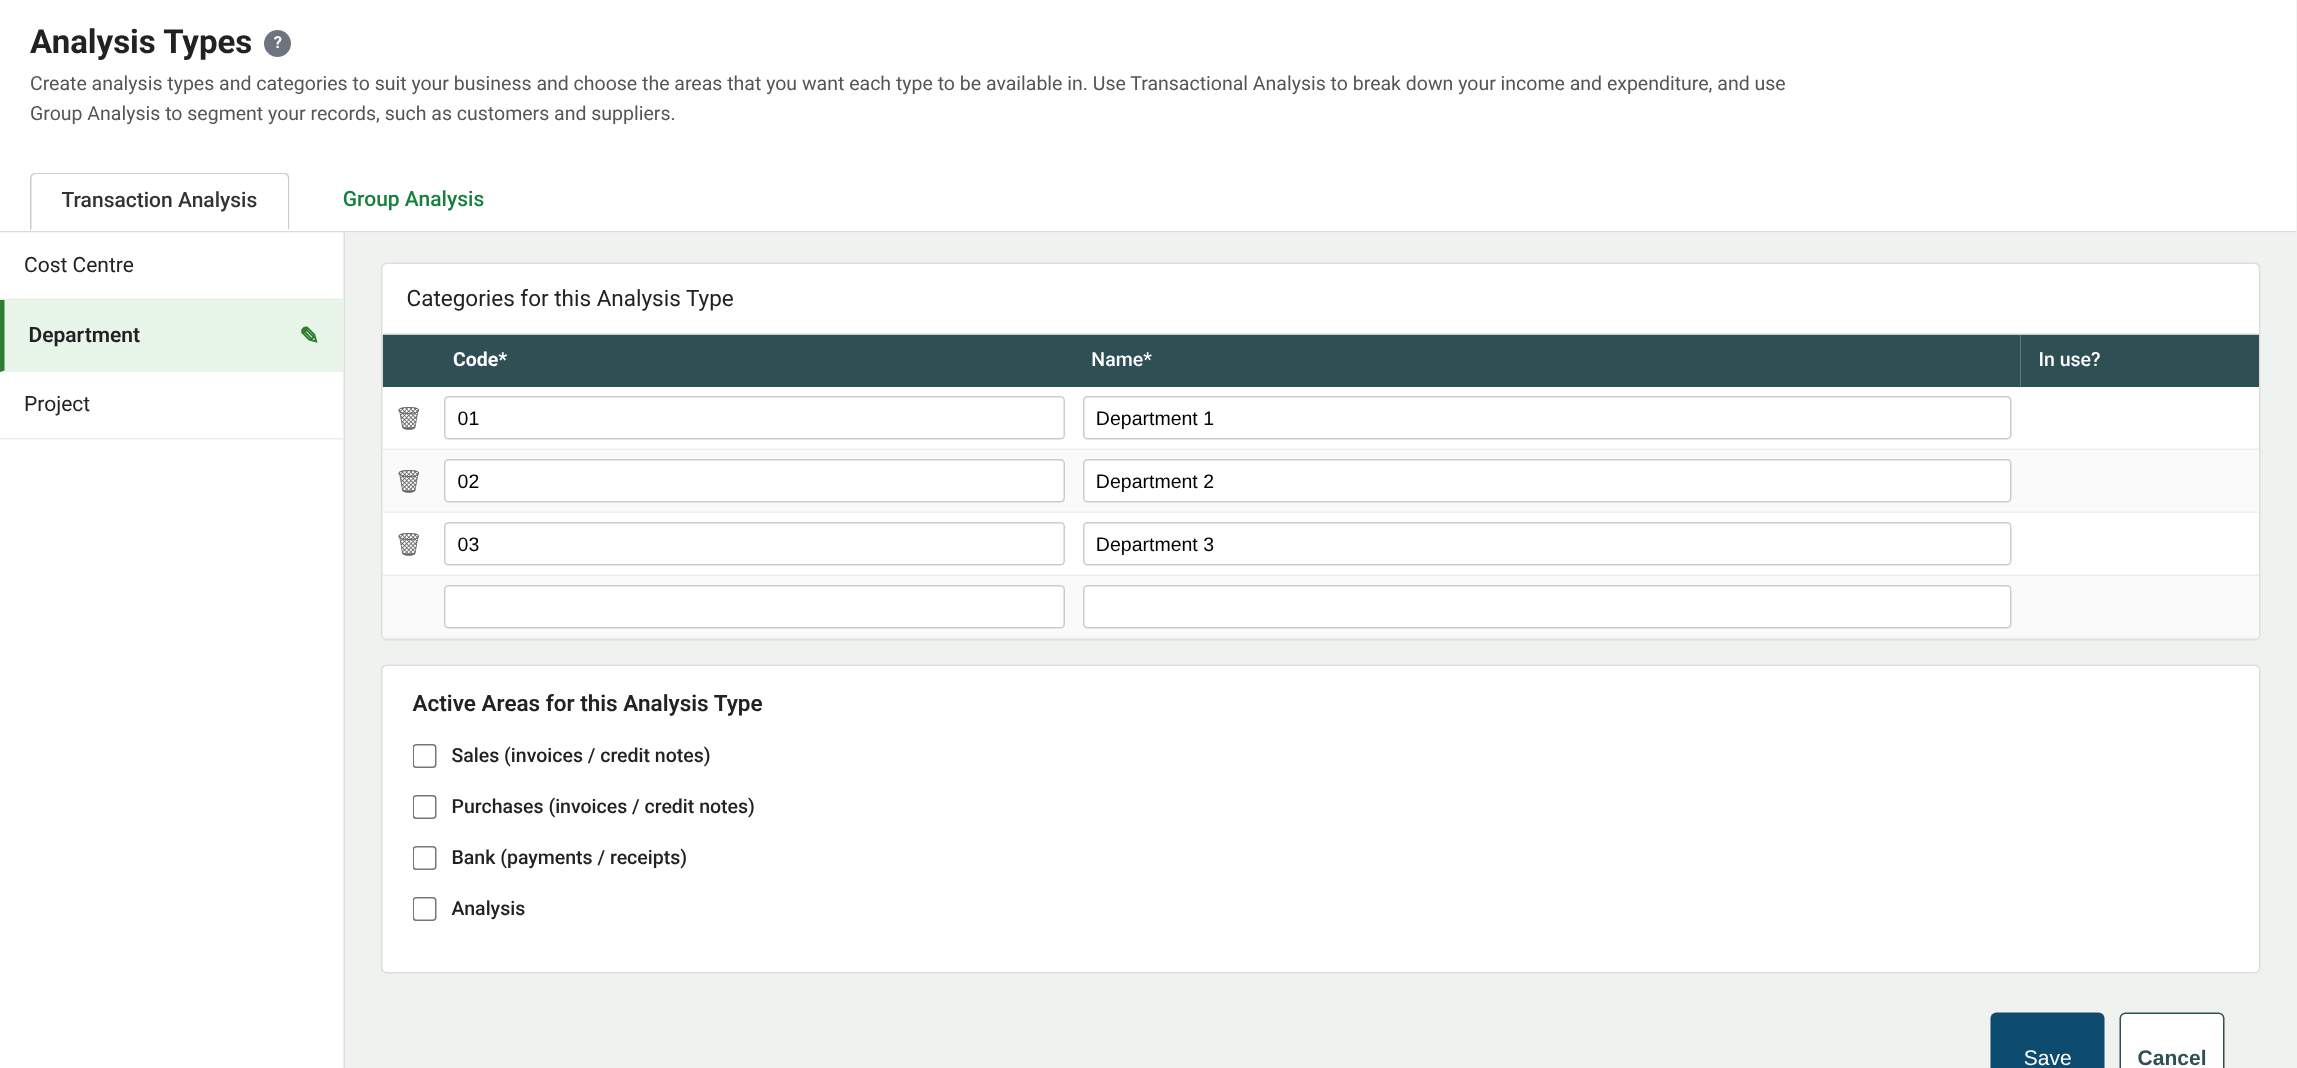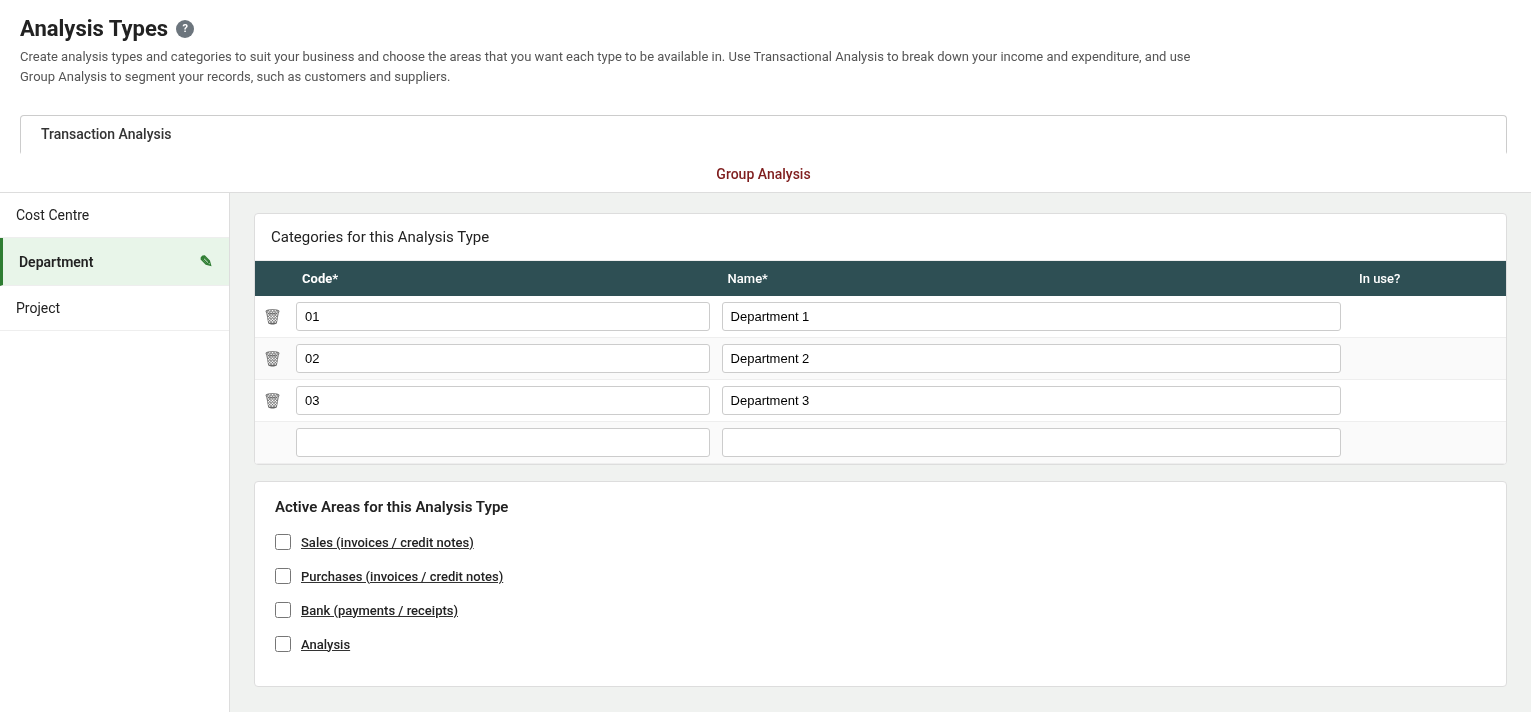--- a/index.html
+++ b/index.html
@@ -40,22 +40,21 @@
     }
     .page-description {
       font-size: 13px;
       color: #555;
       margin-bottom: 29px;
       max-width: 1200px;
       line-height: 1.5;
     }
     .tabs-row {
       display: flex;
-      gap: 2px;
-      flex-direction: column;
+      gap: 12px;
     }
     .tab {
       padding: 10px 20px;
       cursor: pointer;
       font-size: 14px;
       border: 1px solid #ccc;
       background: #f8f8f8;
       color: #333;
       border-bottom: none;
       border-radius: 4px 4px 0 0;
@@ -63,21 +62,21 @@
     }
     .tab.active {
       background: #fff;
       border-bottom: 2px solid #fff;
       color: #333;
       font-weight: 500;
     }
     .tab.link-tab {
       background: none;
       border: none;
-      color: #7f1d1d;
+      color: #15803d;
       font-weight: 500;
       text-align: center;
     }
     .main-layout {
       display: flex;
       min-height: calc(100vh - 130px);
     }
     .sidebar {
       width: 230px;
       background: #fff;
@@ -178,21 +177,20 @@
       font-size: 15px;
       font-weight: 600;
       color: #222;
       margin-bottom: 18px;
     }
     .checkbox-item {
       display: flex;
       align-items: center;
       gap: 10px;
       margin-bottom: 18px;
-      text-decoration: underline;
     }
     .checkbox-item input[type="checkbox"] {
       width: 16px;
       height: 16px;
       cursor: pointer;
       border: 1px solid #aaa;
       accent-color: #2e7d32;
     }
     .checkbox-label {
       font-size: 13px;

